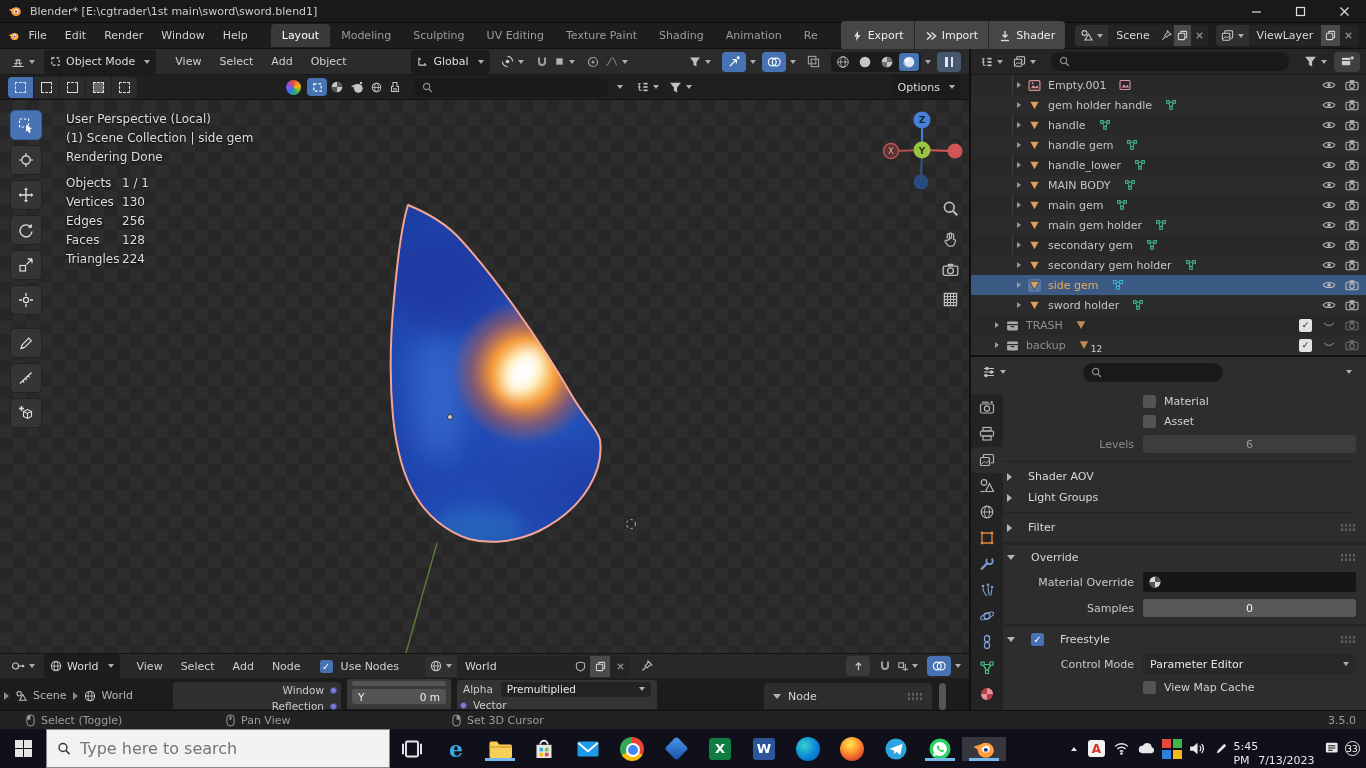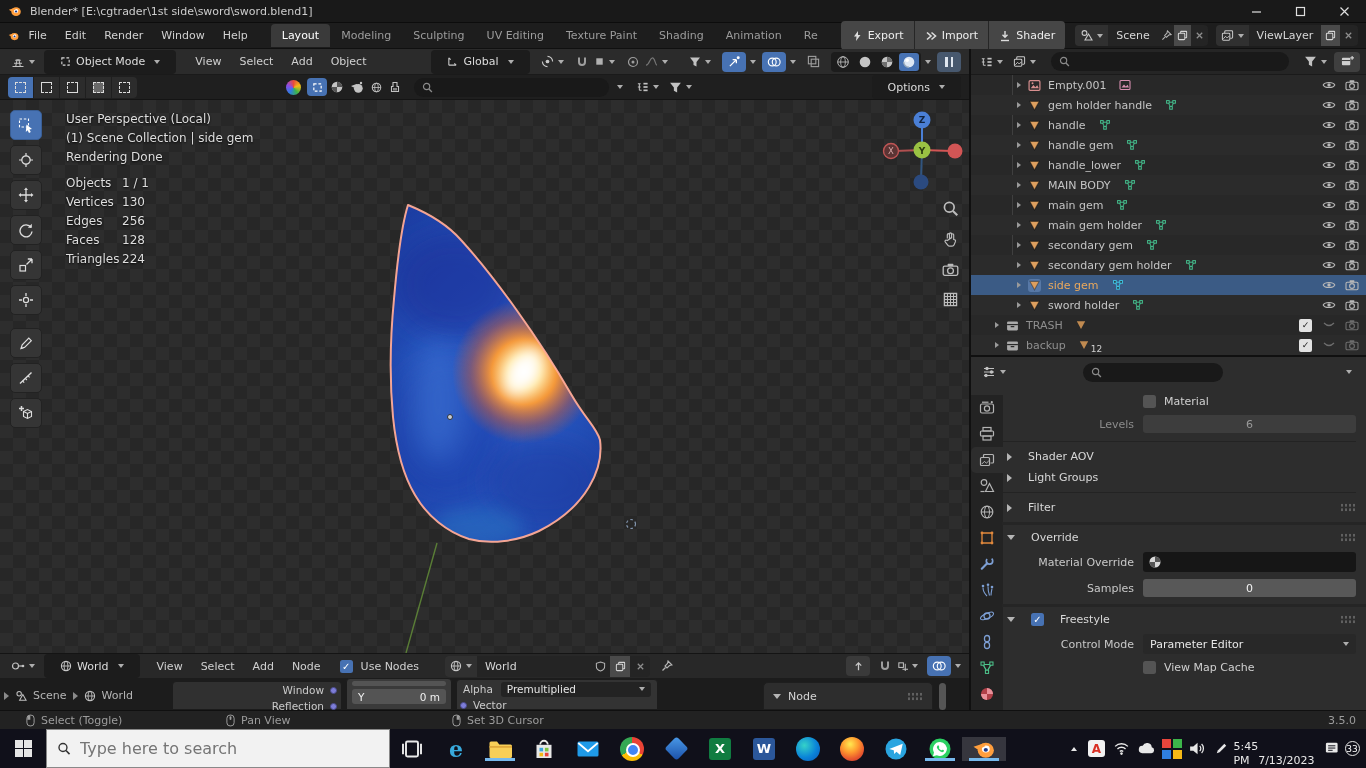--- a/index.html
+++ b/index.html
@@ -31,21 +31,21 @@
 .idsel .icn{display:flex;align-items:center;padding:0 5px;height:100%;background:#303030}
 .idsel .val{padding:0 8px;color:#d6d6d6}
 .idsel .mini{display:flex;align-items:center;justify-content:center;width:20px;height:100%;color:#b5b5b5}
 .idsel .mini.lit{background:#4a4a4a}
 
 #left-col{position:absolute;left:0;top:49px;width:969px;height:661px}
 #right-col{position:absolute;left:971px;top:49px;width:395px;height:661px}
 #vsplit{position:absolute;left:969px;top:49px;width:2px;height:661px;background:#101010}
 
 #vp-header{height:26px;background:#2b2b2b;display:flex;align-items:center;padding:0 8px;border-bottom:1px solid #1a1a1a}
-.dd{display:flex;align-items:center;height:24px;background:#1c1c1c;border-radius:4px;padding:0 16px;gap:5px;color:#dcdcdc}
+.dd{display:flex;align-items:center;height:24px;background:#1c1c1c;border-radius:4px;padding:0 6px;gap:5px;color:#dcdcdc}
 .hicon{display:flex;align-items:center;justify-content:center;color:#c2c2c2;padding:0 3px}
 .pill{display:flex;align-items:center;justify-content:center;width:24px;height:20px;border-radius:4px;color:#e8e8e8}
 .pill.on{background:#4772b3}
 #shade-group{display:flex;align-items:center;background:#1c1c1c;border-radius:4px;height:20px;padding:0 2px;gap:2px}
 .sball{width:20px;height:18px;display:flex;align-items:center;justify-content:center;border-radius:3px}
 .sball.on{background:#4772b3}
 #pause-btn{width:24px;height:20px;background:#47586e;border-radius:4px;display:flex;align-items:center;justify-content:center;gap:3px;margin-left:6px}
 #pause-btn b{width:2.5px;height:10px;background:#dfe6ef}
 
 #tool-row{height:25px;background:#1f1f1f;display:flex;align-items:center;padding:0 8px;border-bottom:1px solid #141414}
@@ -170,21 +170,21 @@
 
 <div id="screen">
 
   <div id="titlebar">
     <svg width="14" height="14" viewBox="0 0 16 16">
         <ellipse cx="9.2" cy="8.8" rx="5.4" ry="5" fill="#ff9e3d"></ellipse>
         <ellipse cx="9.2" cy="8" rx="2.6" ry="2.3" fill="#fff"></ellipse>
         <ellipse cx="9.2" cy="8.6" rx="1.4" ry="1.2" fill="#1d3a8a"></ellipse>
         <path d="M1 6.5 L7 4.5 L9 6 L4 8.5 Z" fill="#ff9e3d"></path>
       </svg>
-    <span class="ttl">Blender* [E:\cgtrader\1st side\sword\sword.blend1]</span>
+    <span class="ttl">Blender* [E:\cgtrader\1st main\sword\sword.blend1]</span>
     <div id="win-controls">
       <span class="wb">
           <svg width="11" height="11" viewBox="0 0 11 11">
             <path d="M1 6 h9" stroke="#dfdfdf" stroke-width="1.2"></path>
           </svg>
         </span>
       <span class="wb">
           <svg width="11" height="11" viewBox="0 0 11 11">
             <rect x="1.5" y="1.5" width="8" height="8" fill="none" stroke="#dfdfdf" stroke-width="1.2"></rect>
           </svg>
@@ -1275,20 +1275,25 @@
             </svg>
           </div>
         </div>
       <div id="props-content">
         <div class="prow">
             <span class="plabel"></span>
             <span class="cb"></span>
             <span class="cblbl">Material</span>
           </div>
         <div class="prow">
+            <span class="plabel"></span>
+            <span class="cb"></span>
+            <span class="cblbl">Asset</span>
+          </div>
+        <div class="prow">
             <span class="plabel dis">Levels</span>
             <span class="pfield dis">
               <span>6</span>
             </span>
           </div>
         <div class="psep"></div>
         <div class="phead">
             <span class="tri-r"></span>
             <span>Shader AOV</span>
           </div>

